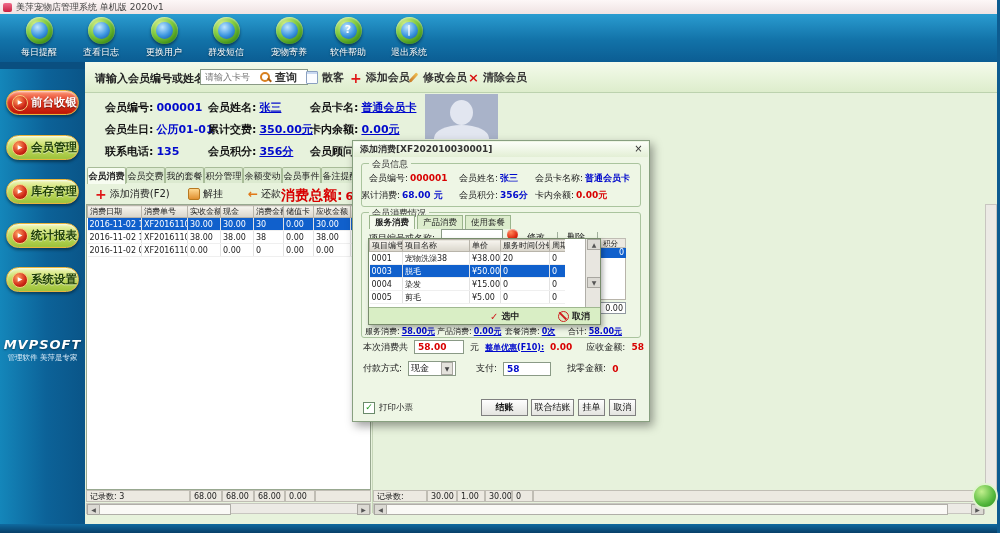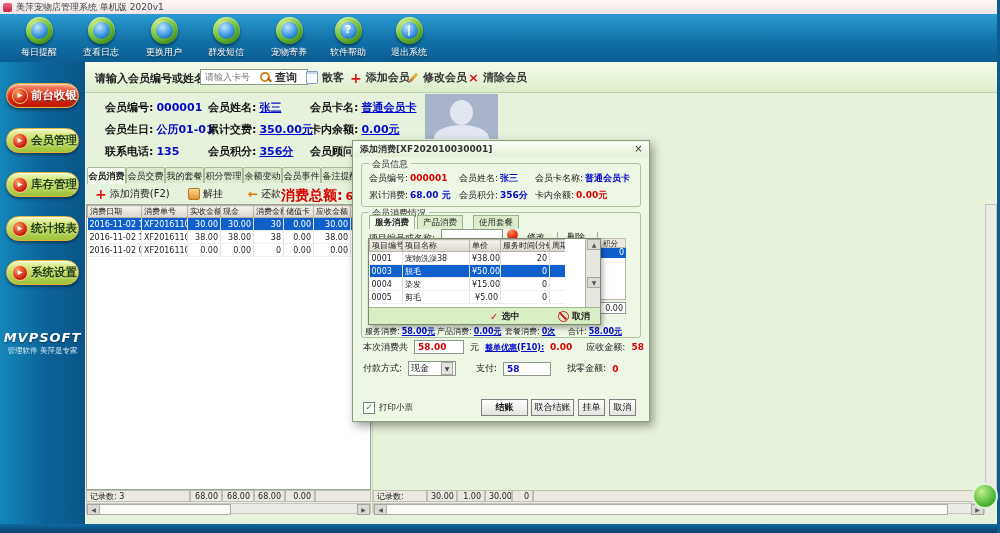--- a/index.html
+++ b/index.html
@@ -18,21 +18,21 @@
   .tool{position:absolute;top:3px;width:54px;text-align:center;cursor:pointer}
   .tool-icon{width:27px;height:27px;margin:0 auto;border-radius:50%;position:relative;
     background:radial-gradient(circle at 35% 28%,#d8f08c,#7cc83c 45%,#3a8a14 80%,#2a6a0a);
     box-shadow:0 2px 3px rgba(0,0,0,.45), inset 0 1px 2px rgba(255,255,255,.6)}
   .tool-icon::after{content:"";position:absolute;left:5px;top:5px;right:5px;bottom:5px;border-radius:50%;
     background:radial-gradient(circle at 38% 30%,#bfe6ff,#3c96e0 55%,#0e4f9a)}
   .tool-glyph{position:absolute;left:0;right:0;top:6px;font-size:11px;font-weight:bold;color:#fff;z-index:2}
   .tool-lbl{margin-top:2px;font-size:9px;color:#fff;text-shadow:0 1px 2px rgba(0,0,0,.6);white-space:nowrap}
 
   
-  .sidebar{position:absolute;left:0;top:62px;width:85px;height:462px;
+  .sidebar{position:absolute;left:0;top:69px;width:85px;height:462px;
     background:linear-gradient(90deg,#1486ba,#0c6298 55%,#0a5588)}
   .side-btn{position:absolute;left:6px;width:73px;height:25px;border-radius:13px;display:flex;align-items:center;gap:3px;
     padding:0 5px;box-sizing:border-box;border:1px solid #e8b43c;cursor:pointer;
     box-shadow:0 2px 3px rgba(0,0,0,.4), inset 0 1px 2px rgba(255,255,255,.7)}
   .side-btn.green{background:linear-gradient(#f1f7bc,#c6dd62 45%,#9cc23a)}
   .side-btn.red{background:linear-gradient(#ff9a78,#e03a24 45%,#bc1404)}
   .play{width:14px;height:14px;border-radius:50%;flex:0 0 auto;
     background:radial-gradient(circle at 35% 30%,#ffa060,#d02818 60%,#8a1000);
     border:1px solid #f6cd7c;color:#fff;font-size:6px;line-height:12px;text-align:center}
   .side-lbl{font-weight:bold;font-size:11.5px;color:#20400a;text-shadow:0 1px 0 rgba(255,255,255,.5);white-space:nowrap}
@@ -77,21 +77,21 @@
   .red10{color:#d80000;font-weight:bold;font-size:14px}
   .red11{color:#d80000;font-weight:bold;font-size:11px}
 
   
   .tblbox{position:absolute;background:#fff;border:1px solid #98a890;box-sizing:border-box;overflow:hidden}
   table.grid{border-collapse:collapse;table-layout:fixed;font-size:8px;background:#fff}
   table.grid th{background:linear-gradient(#f7f5ef,#d9d5cb);border:1px solid #b8b4aa;font-weight:normal;
     padding:0 2px;text-align:left;height:11px;white-space:nowrap;overflow:hidden}
   table.grid td{border-right:1px solid #e2e2e2;border-bottom:1px solid #efefef;padding:0 2px;height:12px;
     white-space:nowrap;overflow:hidden;color:#222}
-  .num{text-align:right}
+  .num{}
   tr.selrow td{background:#1060cc;color:#fff}
   .statcell{position:absolute;height:12px;background:#ece9e1;border:1px solid #c0bdb4;font-size:8px;line-height:11px;
     padding:0 3px;box-sizing:border-box;white-space:nowrap;overflow:hidden}
   .hscroll{position:absolute;height:11px;background:#eceae5;border:1px solid #c8c6c0;box-sizing:border-box}
   .sarrow{position:absolute;top:0;width:11px;height:9px;background:#dcdad4;border:1px solid #a8a6a0;font-size:6px;
     line-height:9px;text-align:center;color:#555;cursor:pointer}
   .sthumb{position:absolute;top:0;height:9px;background:#faf9f6;border:1px solid #b0aea8;cursor:pointer}
   .vscroll{position:absolute;width:12px;background:#eceae5;border:1px solid #c8c6c0;box-sizing:border-box}
 
   
@@ -376,32 +376,32 @@
     <div class="dlg-close">×</div>
 
     <div class="fs" style="left:8px;top:22px;width:278px;height:42px"></div>
     <span class="legend" style="left:16px;top:17px">会员信息</span>
     <div class="df" style="left:16px;top:31px">
       <span>会员编号:</span><span class="v redv">000001</span></div>
     <div class="df" style="left:106px;top:31px">
       <span>会员姓名:</span><span class="v blue">张三</span></div>
     <div class="df" style="left:182px;top:31px">
       <span>会员卡名称:</span><span class="v blue">普通会员卡</span></div>
-    <div class="df" style="left:16px;top:48px">
+    <div class="df" style="left:8px;top:48px">
       <span>累计消费:</span><span class="v blue">68.00 元</span></div>
     <div class="df" style="left:106px;top:48px">
       <span>会员积分:</span><span class="v blue">356分</span></div>
     <div class="df" style="left:182px;top:48px">
       <span>卡内余额:</span><span class="v redv">0.00元</span></div>
 
     <div class="fs" style="left:8px;top:71px;width:278px;height:124px"></div>
     <span class="legend" style="left:16px;top:66px">会员消费情况</span>
     <div class="dtab active" style="left:16px">服务消费</div>
     <div class="dtab" style="left:64px">产品消费</div>
-    <div class="dtab" style="left:120px">使用套餐</div>
+    <div class="dtab" style="left:112px">使用套餐</div>
 
     <div class="df" style="left:16px;top:91px">项目编号或名称:</div>
     <input class="dinput" style="position: absolute; left: 88px; top: 88px; width: 62px; height: 13px;">
     <span class="redo" style="position:absolute;left:154px;top:88px"></span>
     <span class="flat" style="position:absolute;left:174px;top:90px">修改</span>
     <span class="sep" style="position:absolute;left:203px;top:90px">|</span>
     <span class="flat" style="position:absolute;left:214px;top:90px">删除</span>
     <span class="sep" style="position:absolute;left:243px;top:90px">|</span>
 
     <div class="statcell" style="left:246px;top:97px;width:27px;height:10px;line-height:9px;font-size:7.5px">积分</div>

